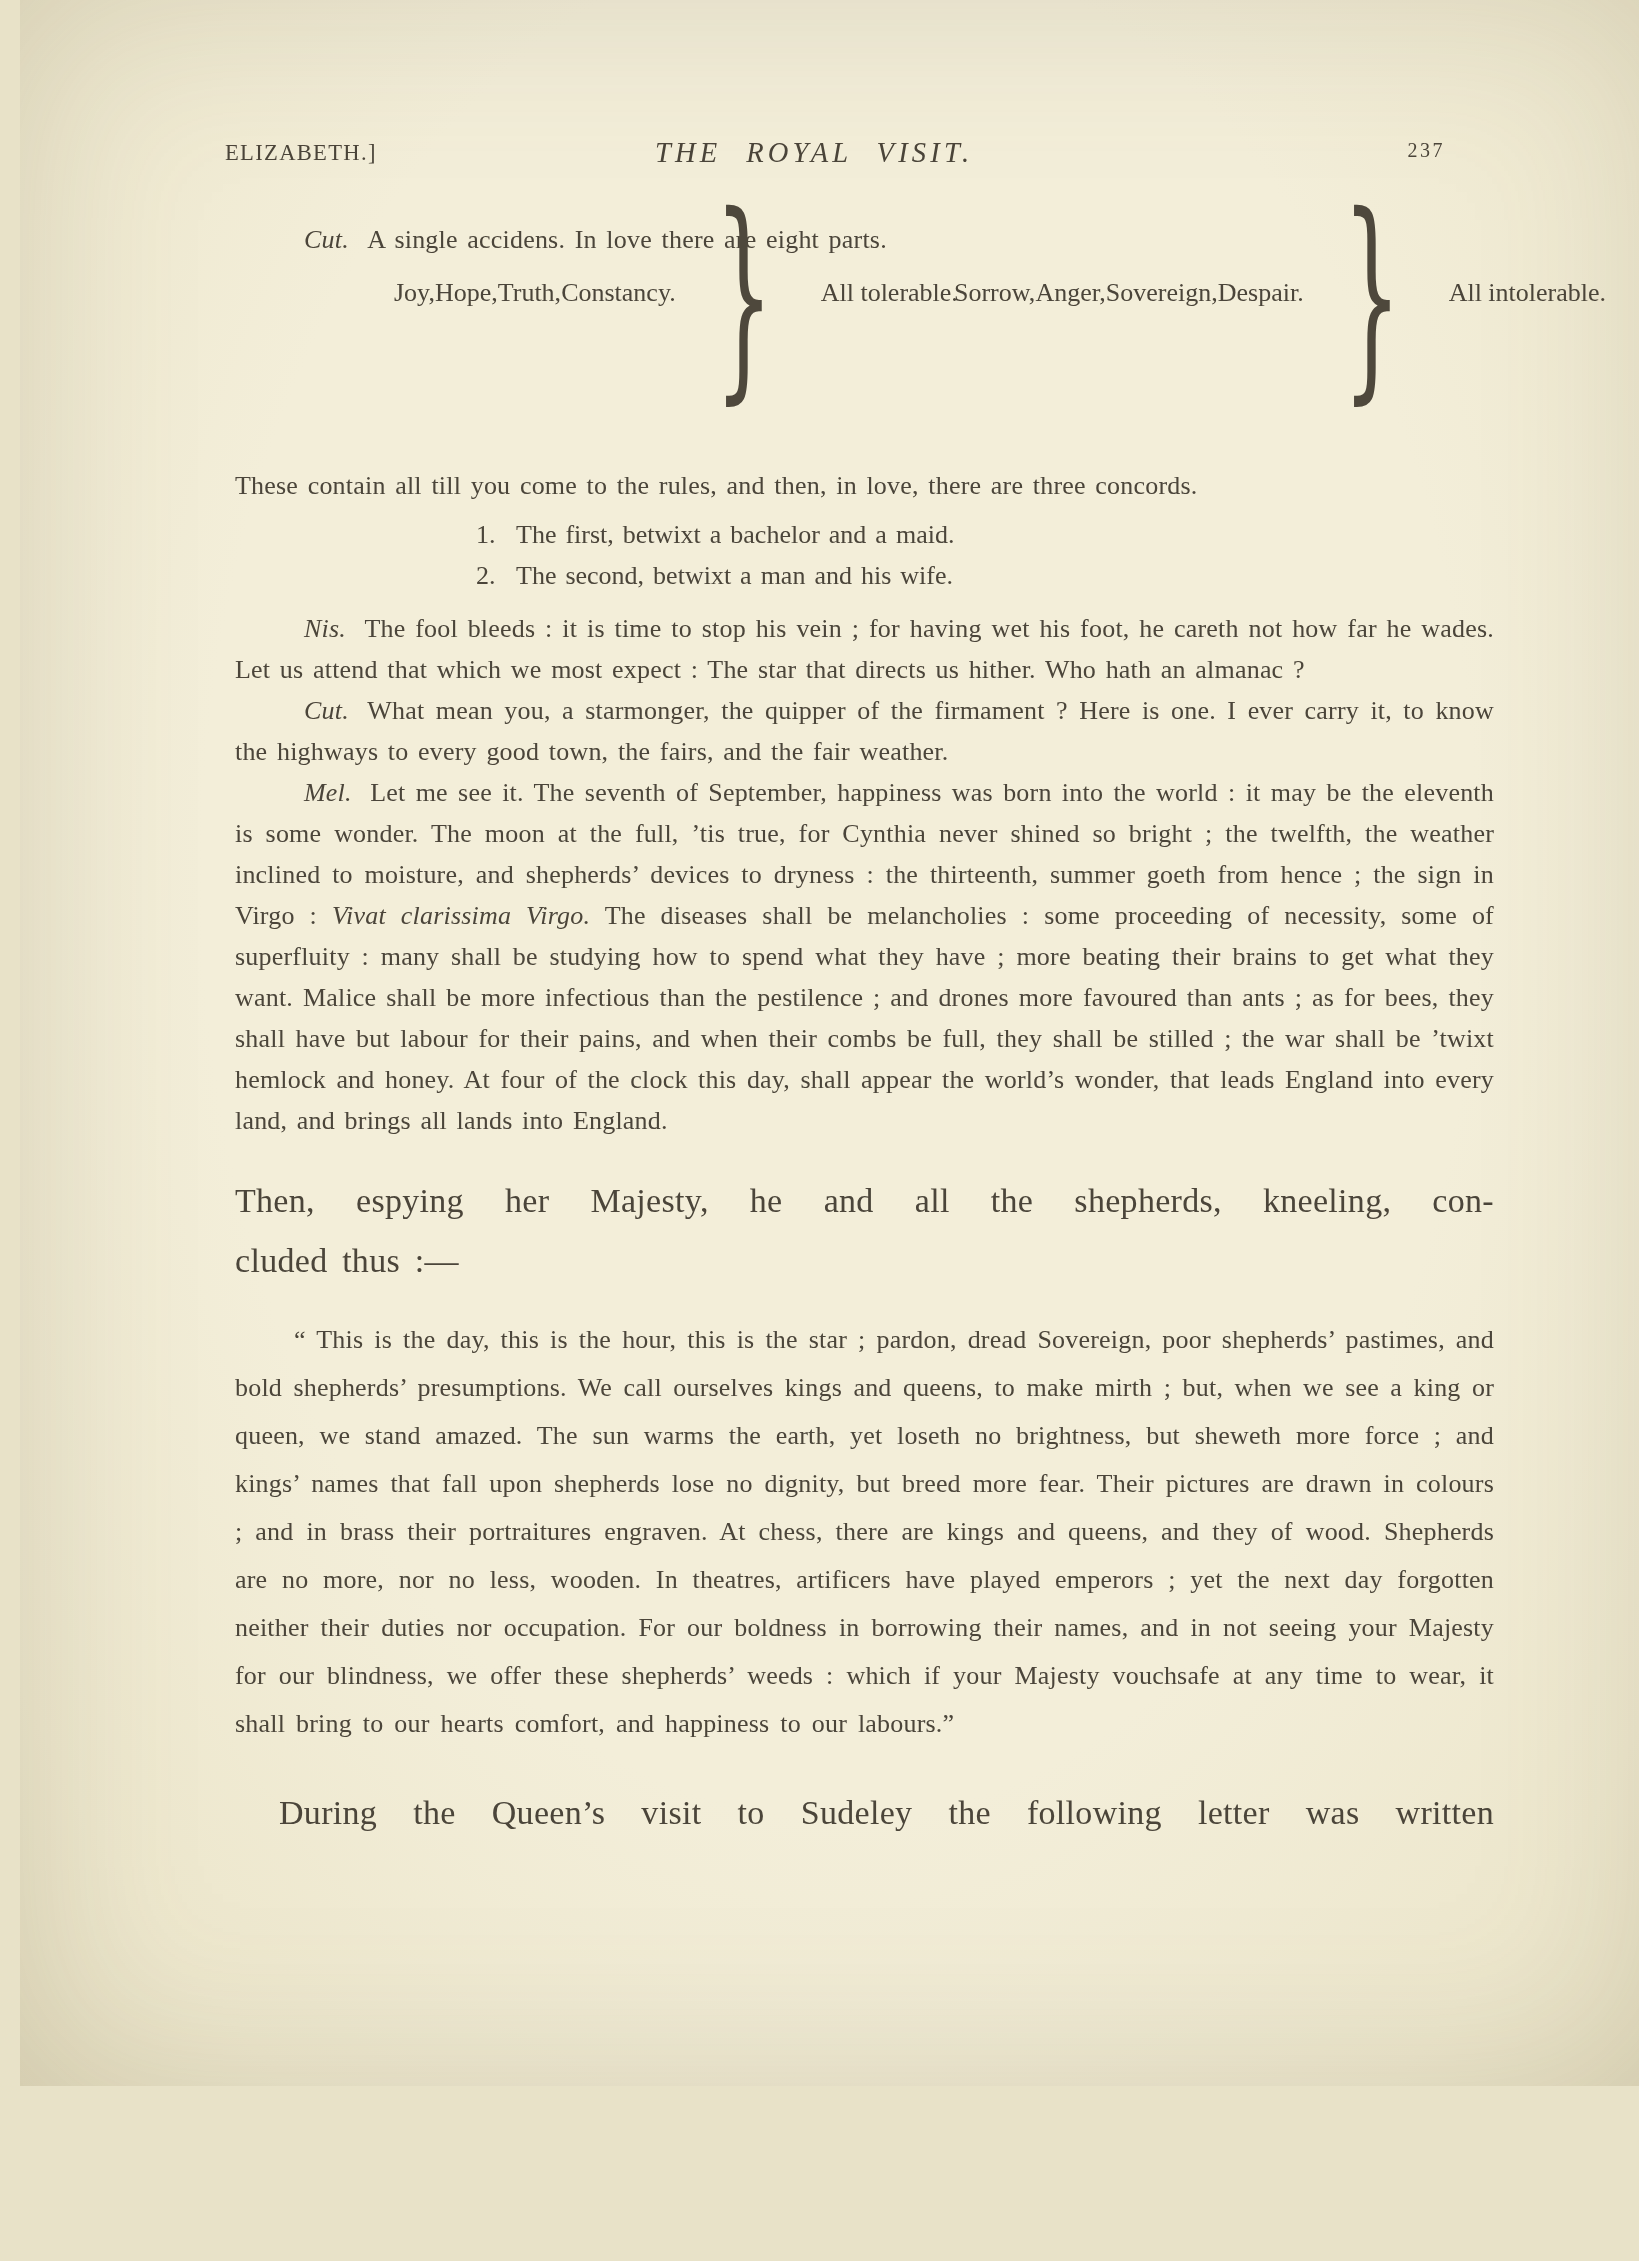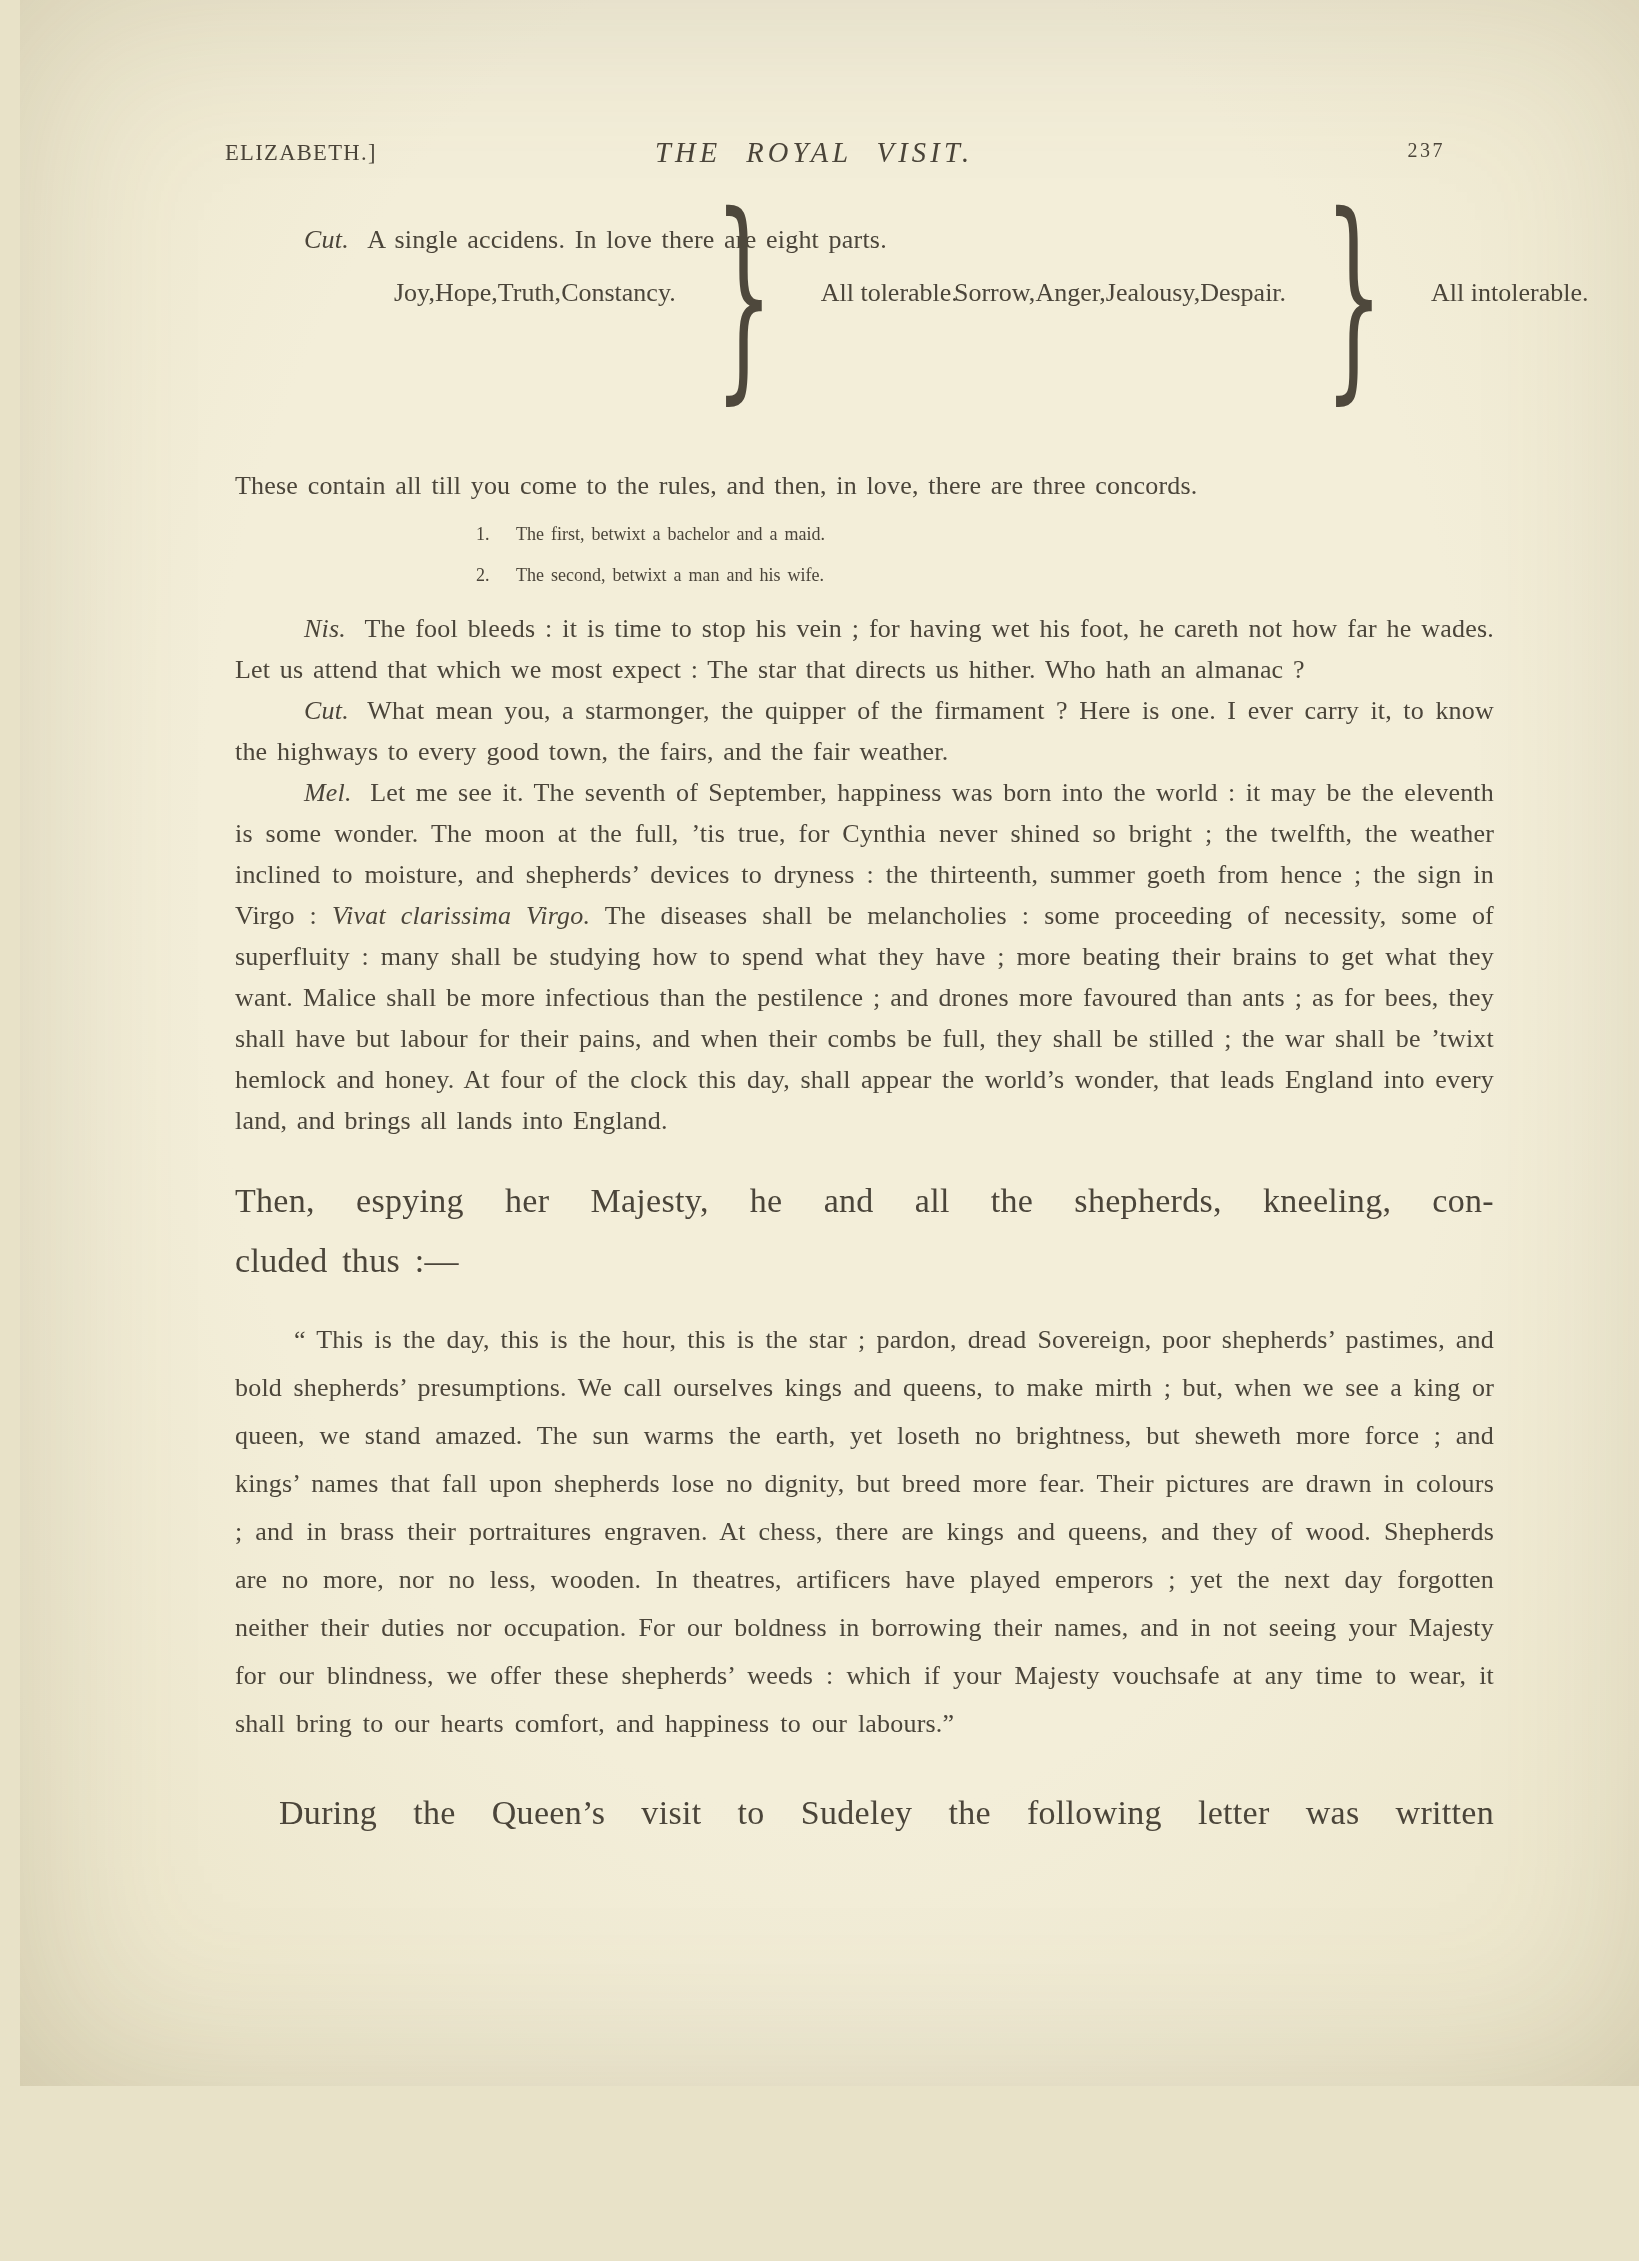--- a/index.html
+++ b/index.html
@@ -80,21 +80,21 @@
     line-height:0;
     transform:scaleX(0.42);
     margin:0 -5px 0 -1.7px;
     padding-top:5px;
     color:#4e483c;
   }
   .bg-label{font-size:26px;margin-left:11.7px;white-space:nowrap;}
   
   .concords-intro{margin-top:13.4px;}
   .concord-list{margin:8.4px 0 0 241px;}
-  .concord-item{font-size:18px;line-height:41px;word-spacing:2.5px;}
+  .concord-item{font-size:26px;line-height:41px;word-spacing:2.5px;}
   .concord-item .num{display:inline-block;width:40px;}
   .after-list{margin-top:11.7px;}
   
   .display-par{
     margin:30px 0 0 0;
     font-size:34px;
     line-height:60px;
     letter-spacing:0.3px;
     word-spacing:5.9px;
   }
@@ -140,21 +140,21 @@
           <span>Truth,</span>
           <span>Constancy.</span>
         </div>
         <span class="brace">}</span>
         <span class="bg-label">All tolerable.</span>
       </div>
       <div class="brace-group group-right">
         <div class="bg-items">
           <span>Sorrow,</span>
           <span>Anger,</span>
-          <span>Jealousy,</span>
+          <span>Sovereign,</span>
           <span>Despair.</span>
         </div>
         <span class="brace">}</span>
         <span class="bg-label">All intolerable.</span>
       </div>
     </div>
 
     <p class="par concords-intro">These contain all till you come to the rules, and then, in love, there are three concords.</p>
 
     <div class="concord-list">

